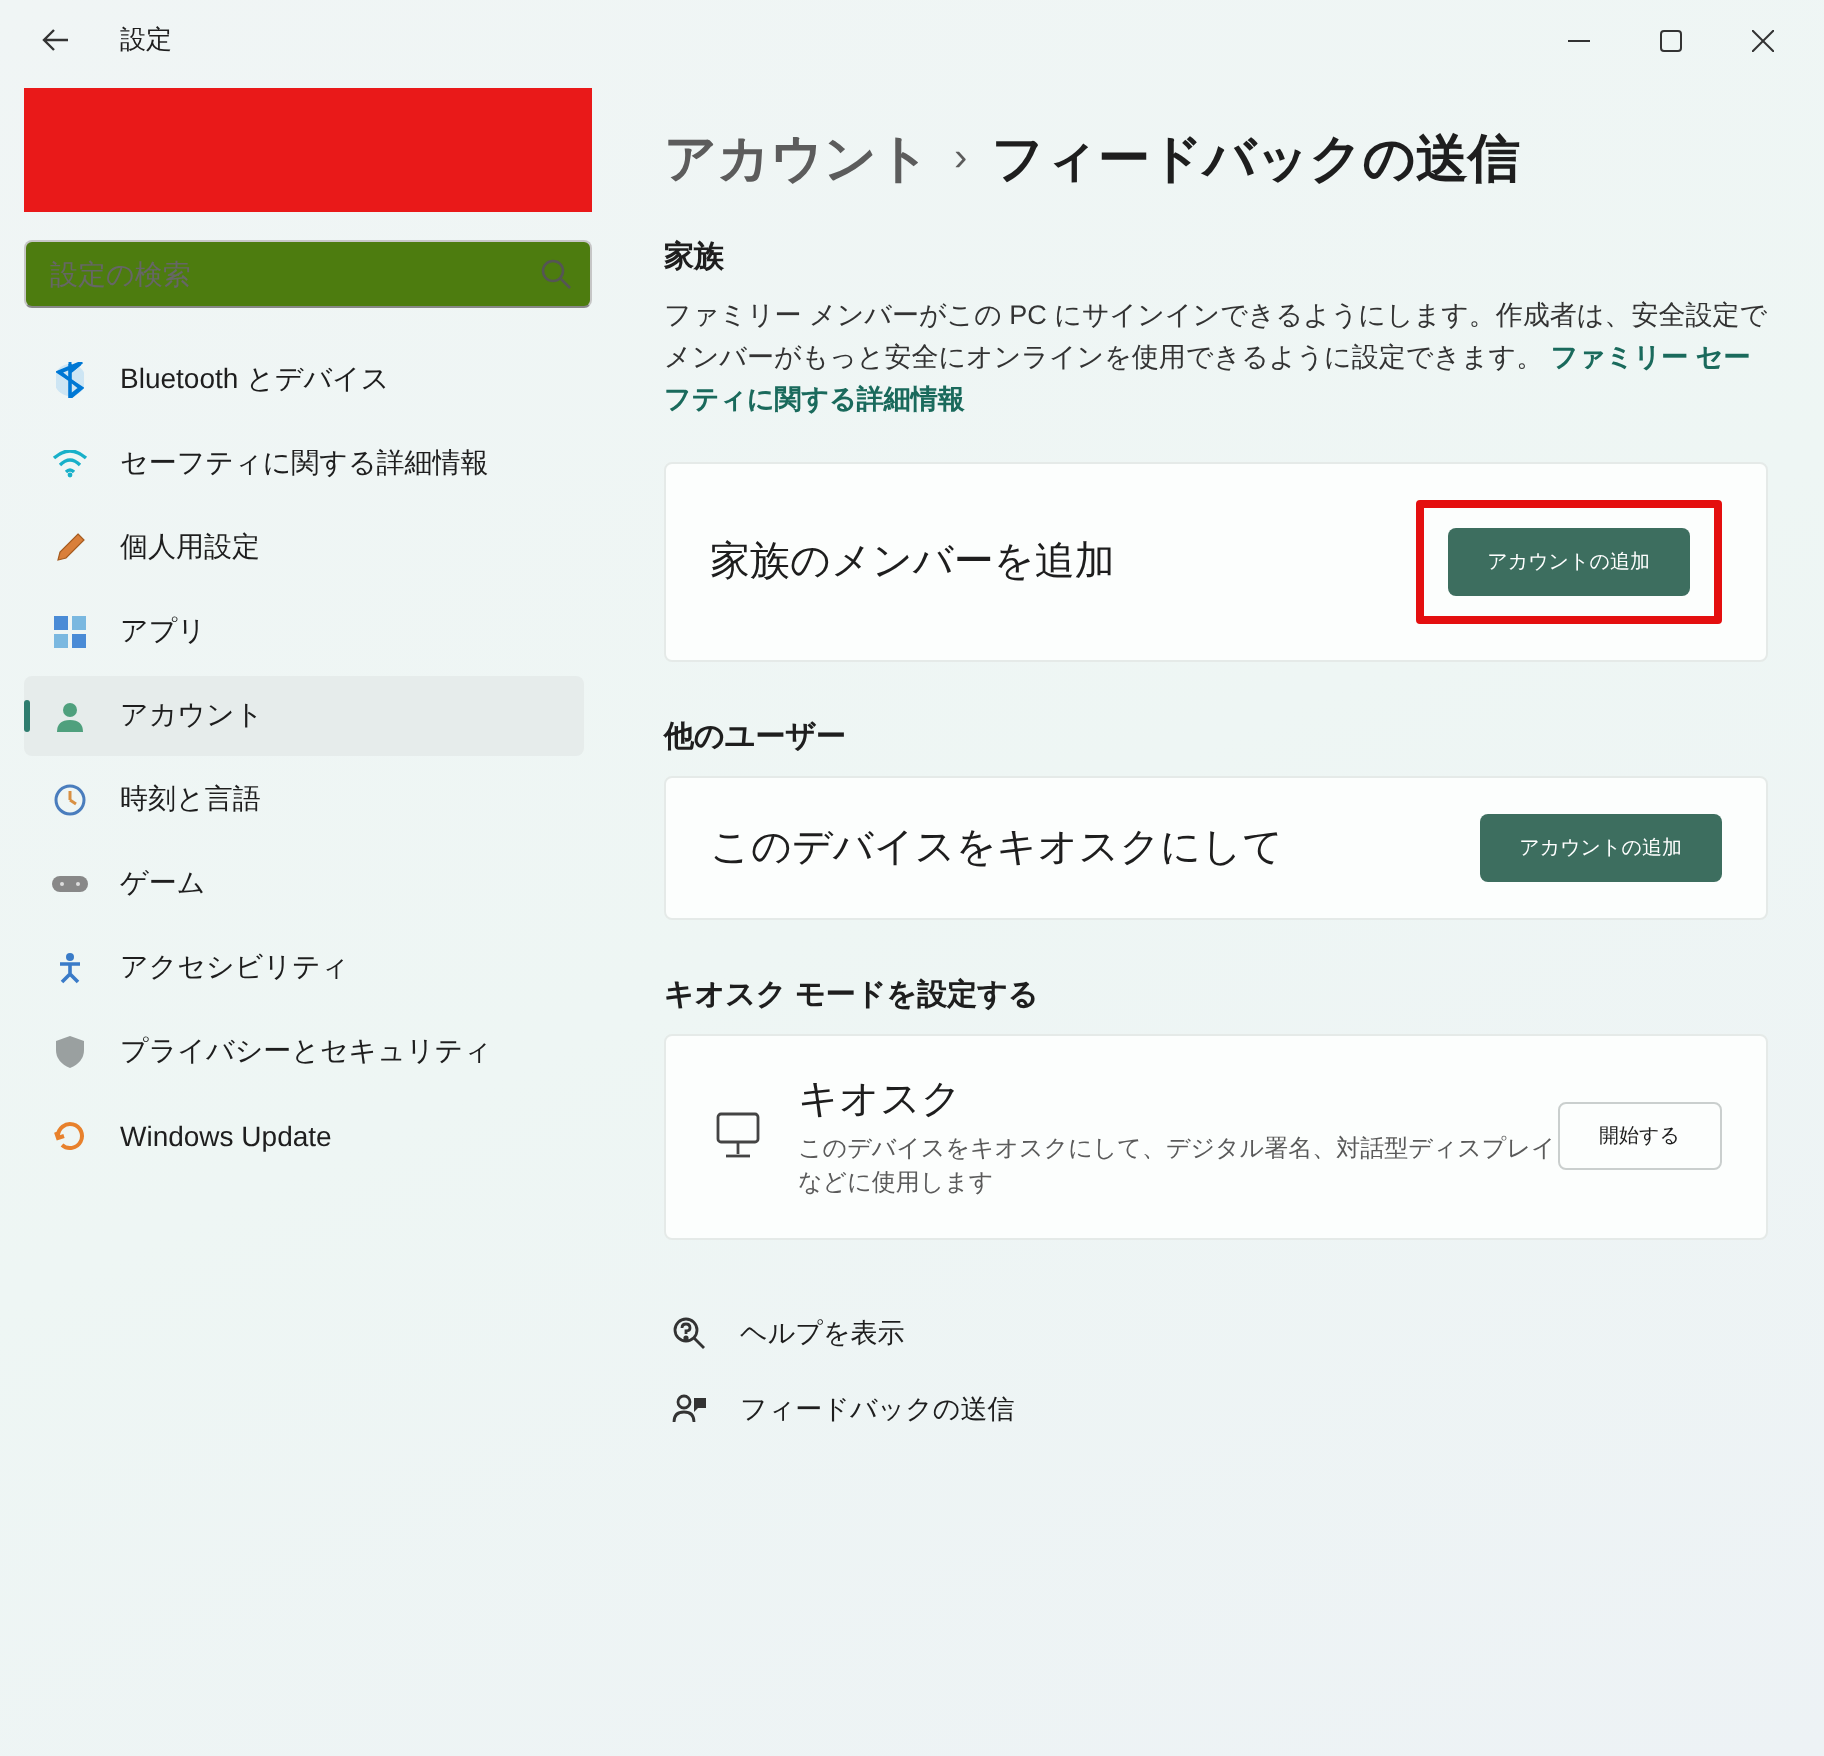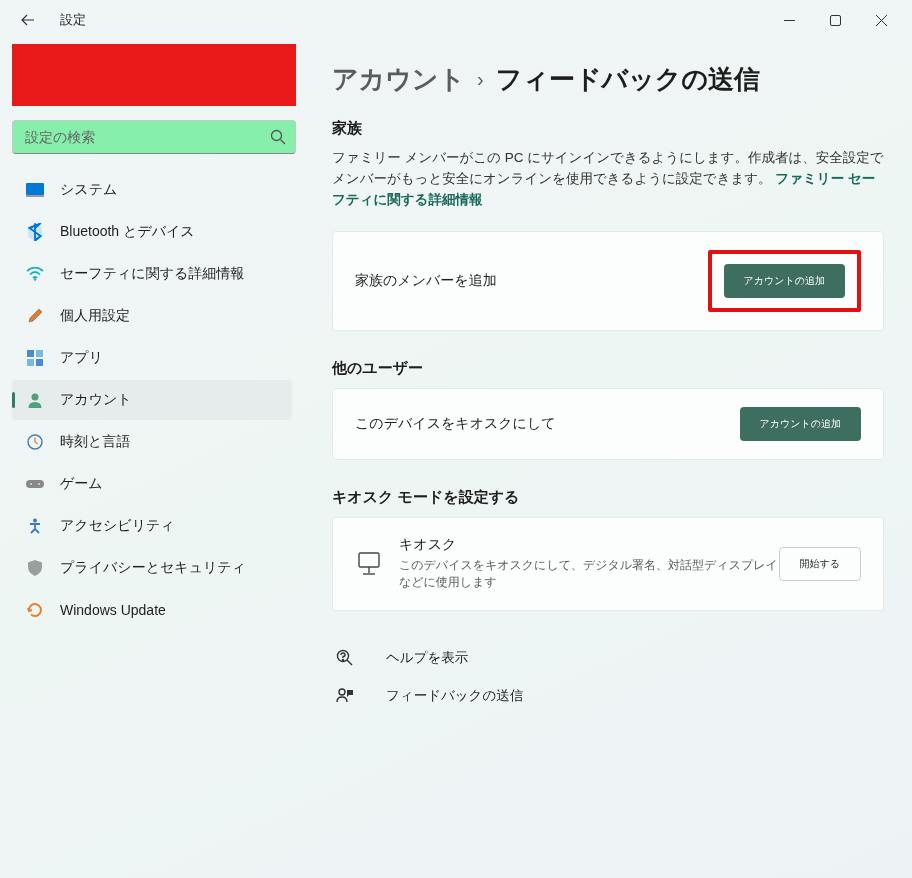--- a/index.html
+++ b/index.html
@@ -60,21 +60,21 @@
     .search-wrap {
       position: relative;
       margin: 0 6px 16px 0;
     }
     .search-input {
       width: 100%;
       height: 34px;
       border: 1px solid #c6c6c6;
       border-bottom: 1px solid #888;
       border-radius: 4px;
-      background: #86efac;
+      background: #4d7c0f;
       padding: 0 38px 0 12px;
       font-size: 14px;
       outline: none;
     }
     .search-input::placeholder { color: #666; }
     .search-icon {
       position: absolute;
       right: 10px;
       top: 50%;
       transform: translateY(-50%);
@@ -142,21 +142,21 @@
     .card {
       background: #fcfefd;
       border: 1px solid #e5eae8;
       border-radius: 4px;
       padding: 18px 22px;
       display: flex;
       align-items: center;
       margin-bottom: 28px;
     }
     .card-left { flex:1; display:flex; align-items:center; gap:16px;}
-    .card-label { font-size: 14px; }
+    .card-label { font-size: 20px; }
     .card-sub { font-size: 12px; color:#5a5a5a; line-height:1.45; margin-top:3px;}
     .btn {
       background: #3d6e5f;
       color: #fff;
       border: none;
       border-radius: 4px;
       height: 34px;
       padding: 0 20px;
       font-size: 10px;
       cursor: pointer;
@@ -170,21 +170,21 @@
     .highlight-box {
       border: 4px solid #e40f0f;
       padding: 10px 12px;
       border-radius: 2px;
     }
     .kiosk-icon-wrap { width: 34px; display:flex; justify-content:center;}
     .footer-links { margin-top: 18px; }
     .footer-link {
       display: flex;
       align-items: center;
-      gap: 32px;
+      gap: 16px;
       padding: 10px 4px;
       cursor: pointer;
     }
     .footer-link span { font-size: 13.5px; }
     .footer-icon { width: 18px; height:18px; display:flex; align-items:center; justify-content:center;}
   </style>
 </head>
 <body>
 
 <div class="titlebar">
@@ -222,29 +222,20 @@
       <span class="search-icon">
         <svg viewBox="0 0 16 16" fill="none" stroke="#555" stroke-width="1.3">
             <circle cx="6.5" cy="6.5" r="5"></circle>
             <line x1="10.5" y1="10.5" x2="15" y2="15"></line>
           </svg>
       </span>
     </div>
     <div class="nav">
       <div class="nav-item">
           <span class="nav-icon">
-            <svg width="18" height="14" viewBox="0 0 18 14">
-              <rect width="18" height="12" rx="1" fill="#0078d4"></rect>
-              <rect y="12" width="18" height="2" fill="#999"></rect>
-            </svg>
-          </span>
-          <span class="nav-label">システム</span>
-        </div>
-      <div class="nav-item">
-          <span class="nav-icon">
             <svg width="14" height="18" viewBox="0 0 14 18">
               <path d="M7 0v18l6-5-12-8 12-5-6 5" fill="none" stroke="#0078d4" stroke-width="1.5"></path>
               <circle cx="7" cy="9" r="8" fill="#0e8ff2" opacity="0.15"></circle>
               <path d="M7 1v16l5-4L2 5l10-4-5 4" fill="none" stroke="#0078d4" stroke-width="1.6"></path>
             </svg>
           </span>
           <span class="nav-label">Bluetooth とデバイス</span>
         </div>
       <div class="nav-item">
           <span class="nav-icon">

